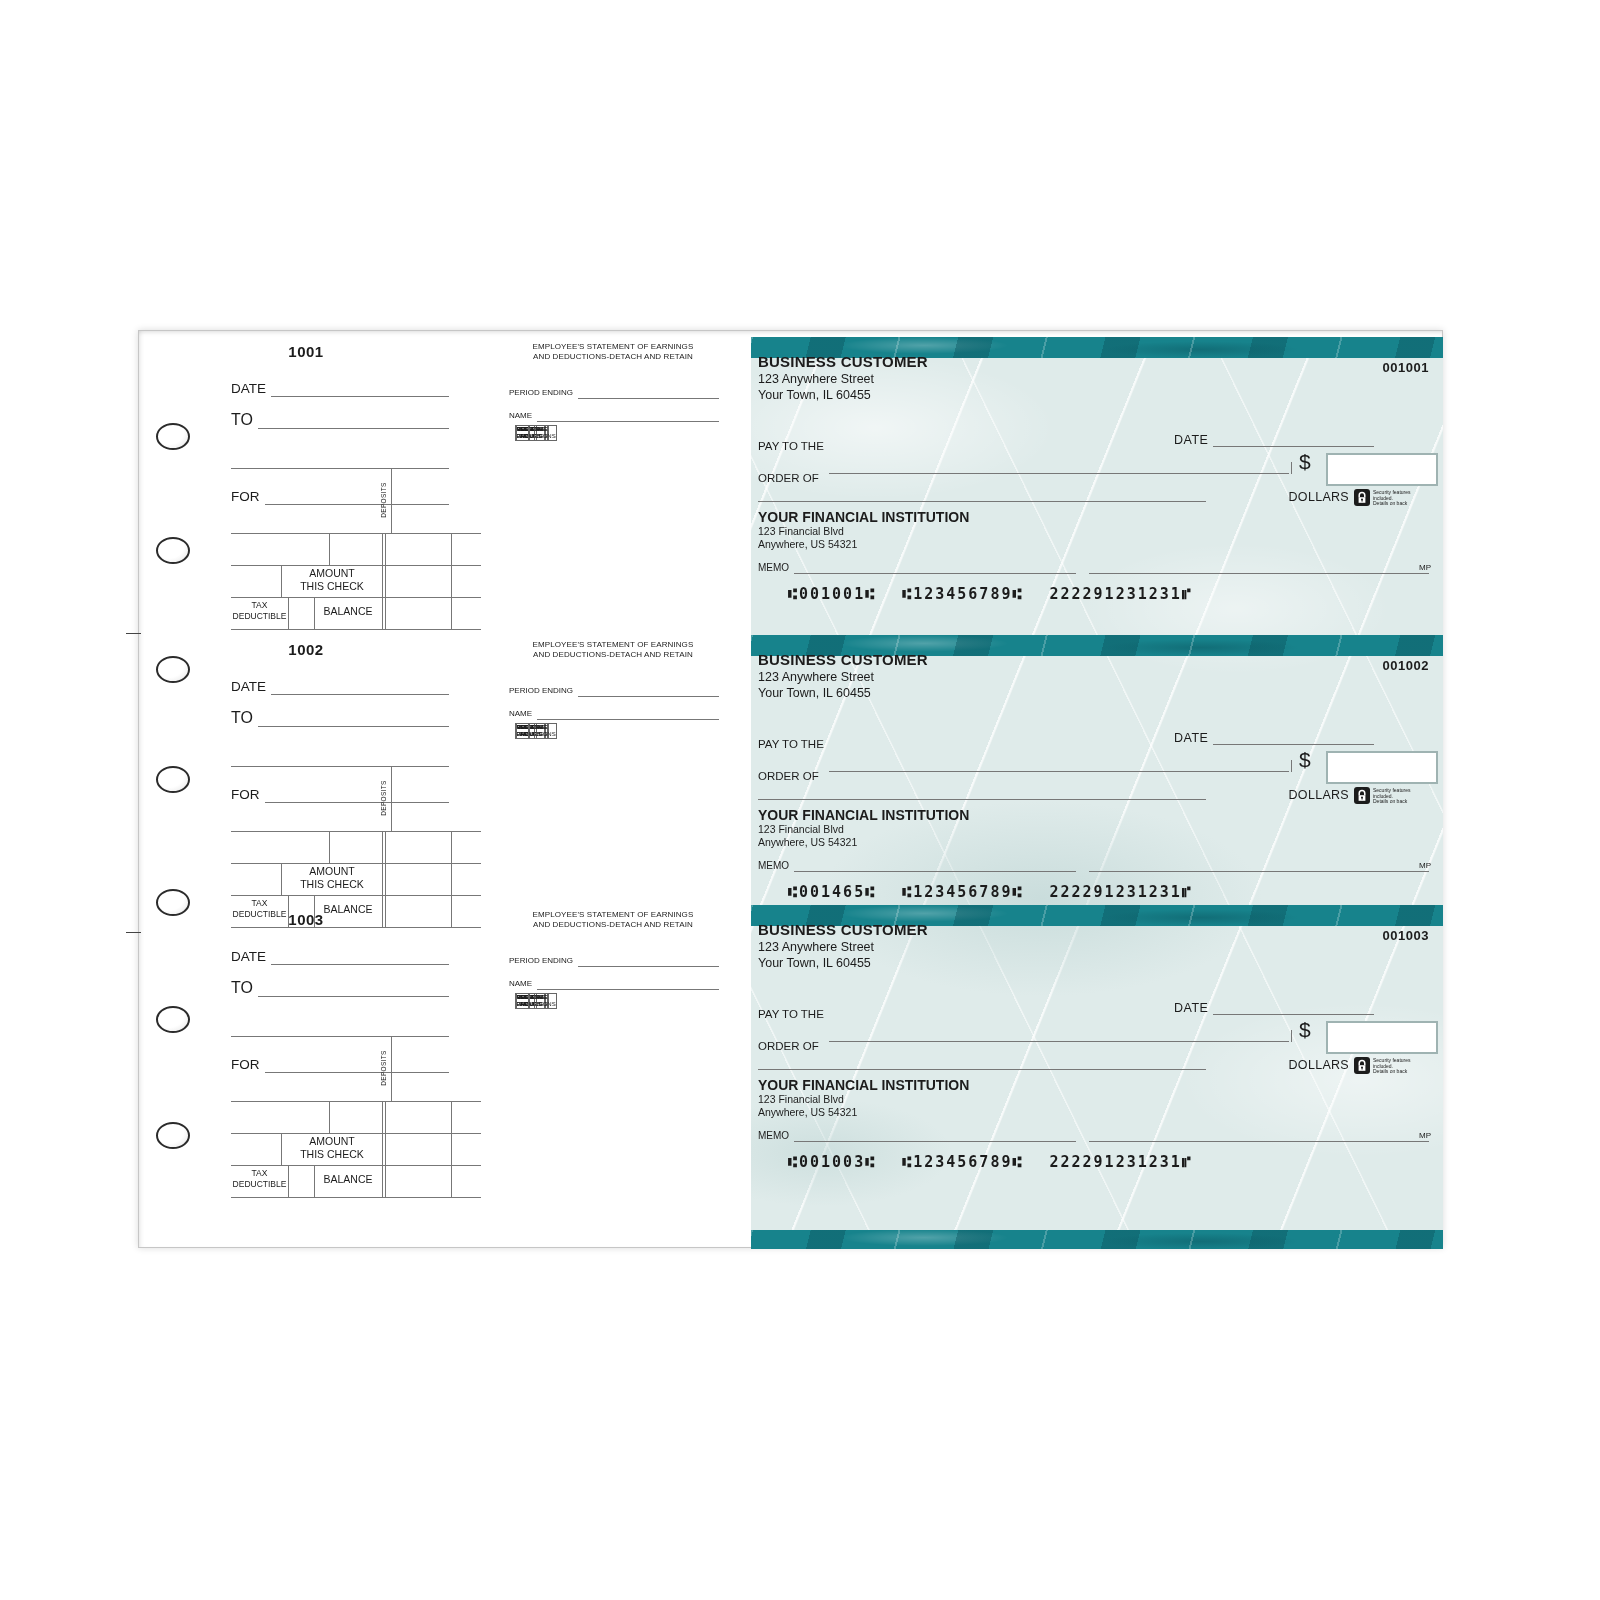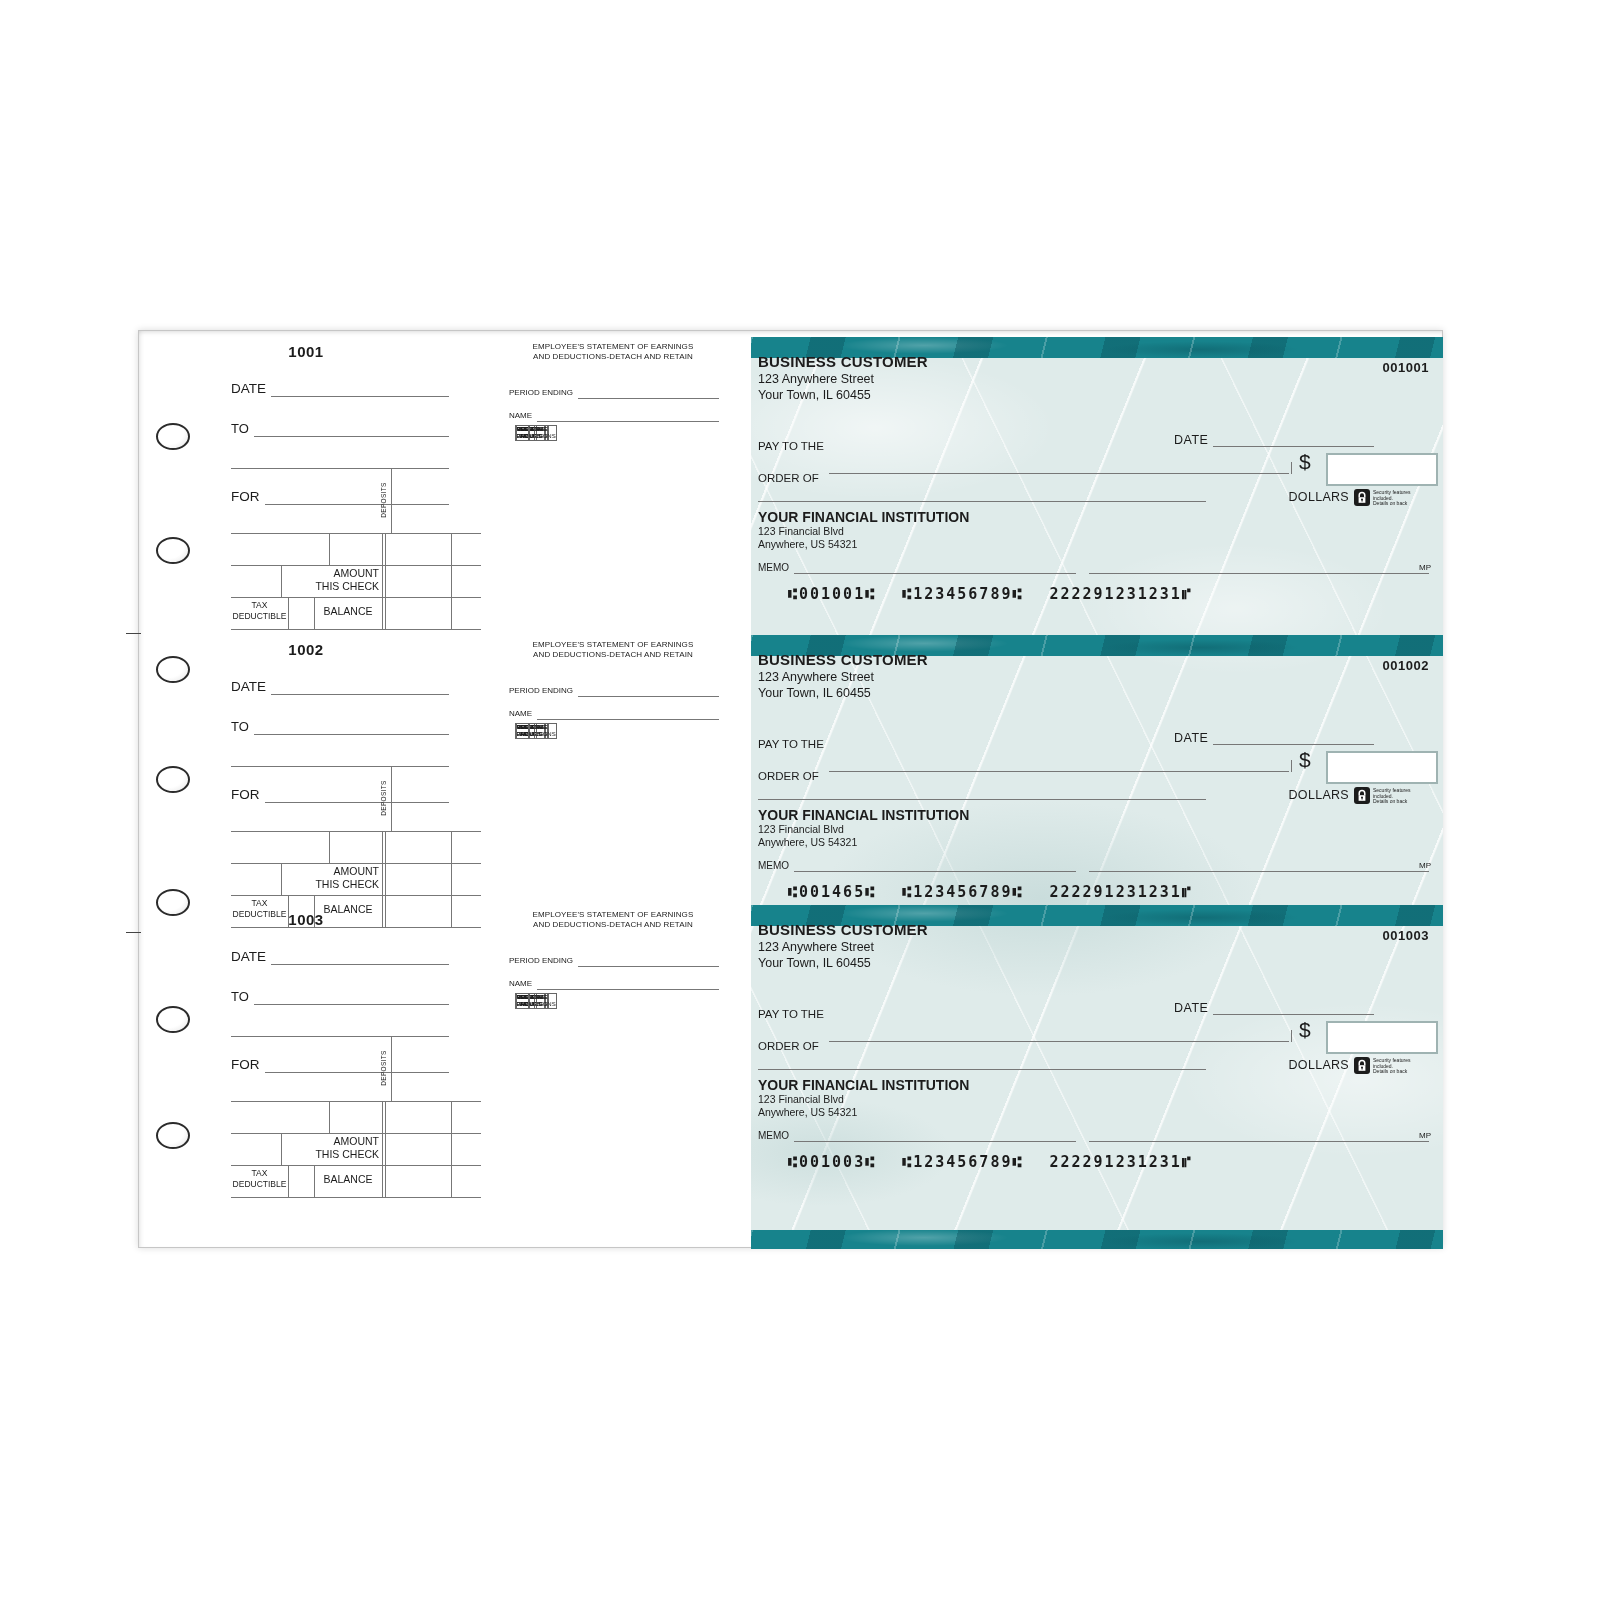--- a/index.html
+++ b/index.html
@@ -39,37 +39,37 @@
   .band-bottom{top:899px;height:19px;}
   
   .section{position:absolute;left:0;width:1305px;height:298px;}
   .section *{position:absolute;}
   
   .stub-number{left:92px;top:6px;width:150px;text-align:center;font-size:15px;font-weight:bold;letter-spacing:.5px;}
   .frow{display:flex;align-items:center;}
   .frow .lab{position:static;flex:none;}
   .frow .ul{position:static;flex:1;border-bottom:1px solid var(--line);height:100%;margin-left:5px;}
   .f-date{left:92px;top:42px;width:218px;height:18px;font-size:13.5px;}
-  .f-to{left:92px;top:74px;width:218px;height:18px;font-size:13px;margin-top:8px;}
+  .f-to{left:92px;top:74px;width:218px;height:18px;font-size:16px;}
   .hline{left:92px;top:131px;width:218px;border-top:1px solid var(--line);}
   .f-for{left:92px;top:150px;width:218px;height:18px;font-size:13.5px;}
   .dep-vline{left:252px;top:131px;height:65px;border-left:1px solid var(--line);}
   .dep-label{left:224px;top:157px;width:46px;height:12px;font-size:6.5px;letter-spacing:.3px;text-align:center;
     transform:rotate(-90deg);}
   .gh{left:92px;width:250px;border-top:1px solid var(--line);}
   .gh1{top:196px;} .gh2{top:228px;} .gh3{top:260px;} .gh4{top:292px;}
   .gv{border-left:1px solid var(--line);width:0;}
   .gv-a{left:190px;top:196px;height:32px;}
   .gv-b{left:142px;top:228px;height:32px;}
   .gv-c{left:149px;top:260px;height:32px;}
   .gv-d{left:175px;top:260px;height:32px;}
   .gv-dbl1{left:243px;top:196px;height:96px;}
   .gv-dbl2{left:246px;top:196px;height:96px;}
   .gv-r{left:312px;top:196px;height:96px;}
-  .g-amount{left:146px;top:230px;width:94px;text-align:right;font-size:10.5px;line-height:13px;}
+  .g-amount{left:146px;top:230px;width:94px;text-align:center;font-size:10.5px;line-height:13px;}
   .g-taxded{left:92px;top:263px;width:57px;text-align:center;font-size:8.5px;line-height:11px;}
   .g-balance{left:175px;top:268px;width:68px;text-align:center;font-size:10.5px;}
   
   .stmt-hdr{left:365px;top:5px;width:218px;text-align:center;font-size:8px;line-height:9.5px;letter-spacing:.1px;}
   .f-pe{left:370px;top:49px;width:210px;height:13px;font-size:8px;}
   .f-name{left:370px;top:72px;width:210px;height:13px;font-size:8px;}
   table.earn{left:376px;top:88px;width:201px;border-collapse:collapse;table-layout:fixed;}
   table.earn td{border:1px solid #666;height:16px;font-size:6px;line-height:6.8px;text-align:center;
     vertical-align:middle;padding:0;white-space:pre-line;overflow:hidden;}
   

